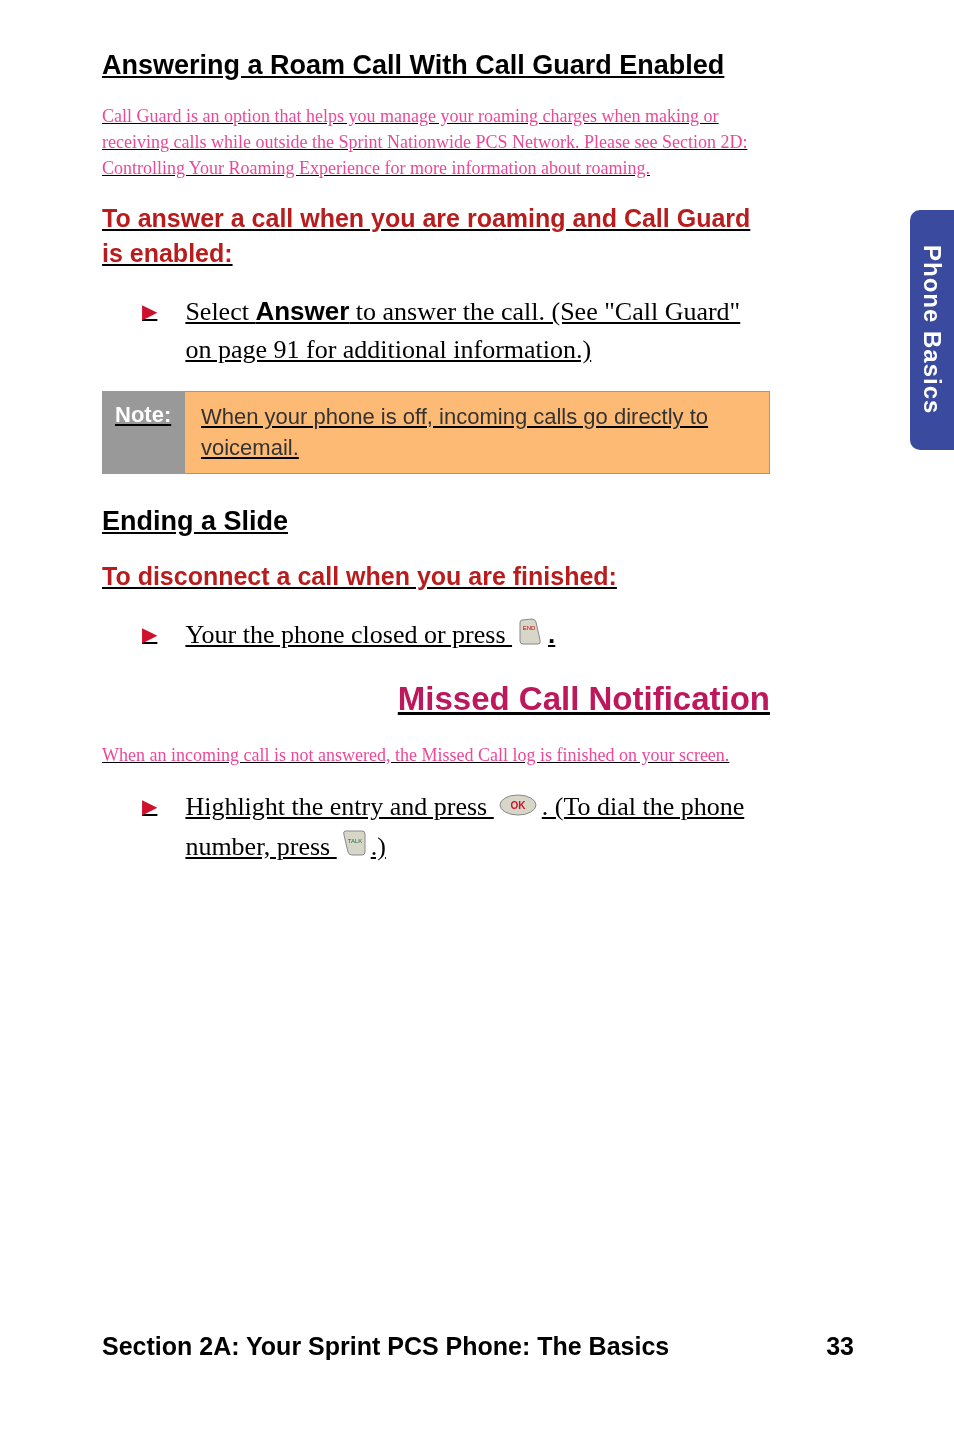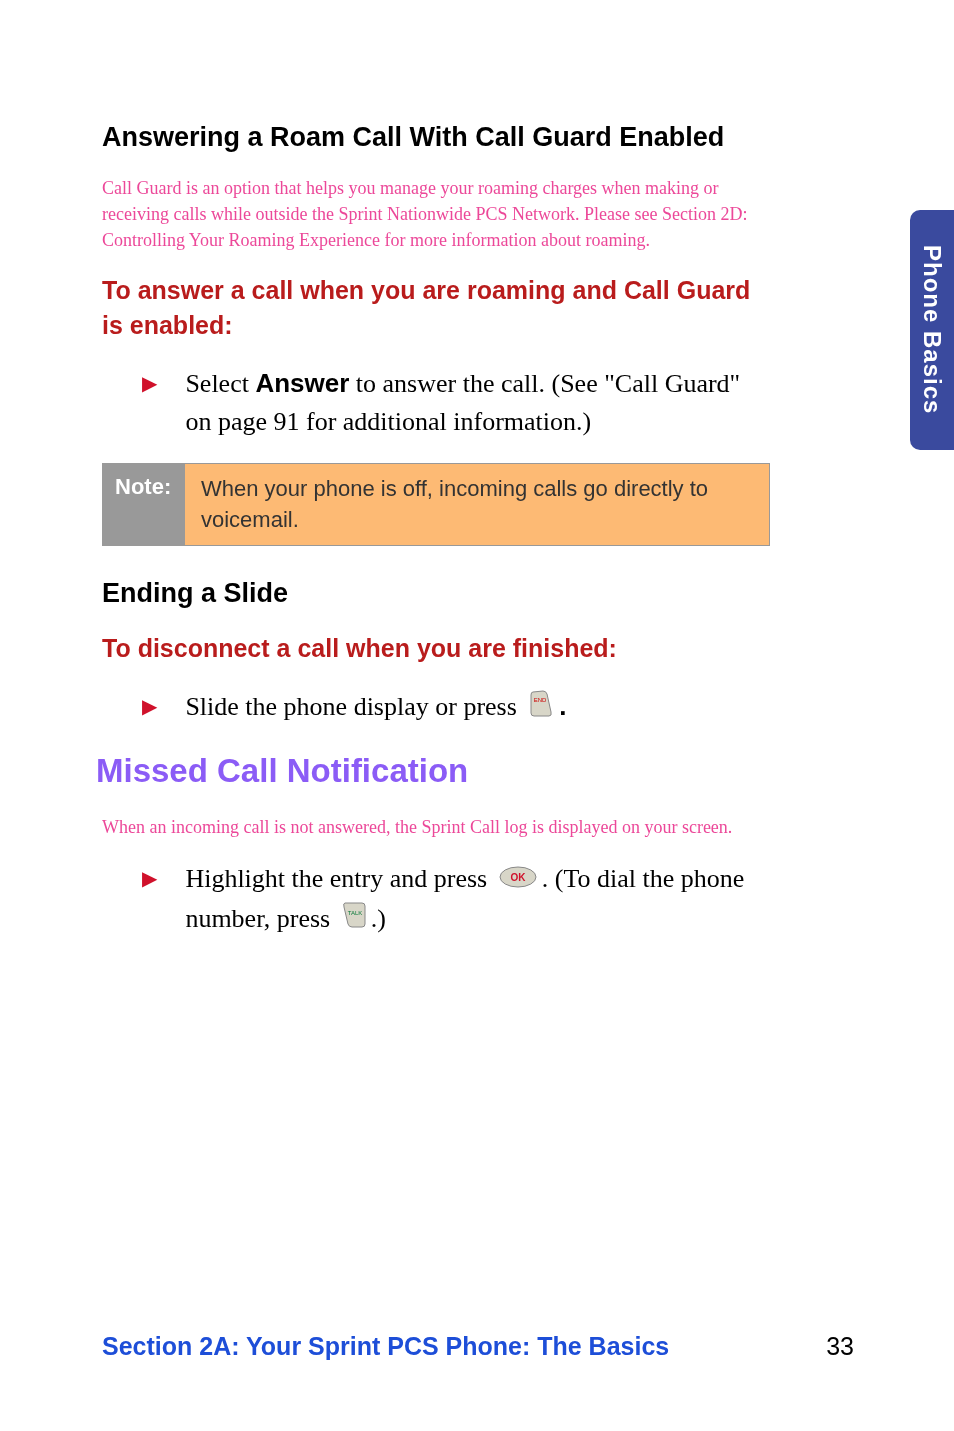--- a/index.html
+++ b/index.html
@@ -29,22 +29,23 @@
     .side-tab-text {
       color: #ffffff;
       font-family: Arial, Helvetica, sans-serif;
       font-weight: bold;
       font-size: 24px;
       writing-mode: vertical-rl;
       text-orientation: mixed;
       letter-spacing: 1px;
     }
     .content {
-      padding: 120px 100px 0 102px;
+      padding: 48px 100px 0 102px;
       width: 870px;
+      text-decoration: underline;
     }
     .heading-black {
       font-family: Arial, Helvetica, sans-serif;
       font-weight: bold;
       font-size: 27px;
       color: #000000;
       margin-bottom: 20px;
       line-height: 1.3;
     }
     .body-text {
@@ -109,47 +110,48 @@
       font-size: 22px;
       color: #333333;
       padding: 10px 16px;
       line-height: 1.4;
       flex: 1;
     }
     .heading-red {
       font-family: Arial, Helvetica, sans-serif;
       font-weight: bold;
       font-size: 33px;
-      color: #8b5cf6;
+      color: #be185d;
       margin-bottom: 24px;
       margin-left: -6px;
+      text-align: right;
     }
     .icon-img {
       display: inline-block;
       vertical-align: middle;
       margin: 0 4px;
     }
     .footer {
       position: absolute;
       bottom: 70px;
       left: 102px;
       right: 100px;
       display: flex;
       justify-content: space-between;
       align-items: baseline;
     }
     .footer-left {
       font-family: Arial, Helvetica, sans-serif;
       font-weight: bold;
       font-size: 25px;
-      color: #1d4ed8;
+      color: #000000;
     }
     .footer-right {
       font-family: Arial, Helvetica, sans-serif;
-      font-weight: normal;
+      font-weight: bold;
       font-size: 25px;
       color: #000000;
     }
   </style>
 </head>
 <body>
 
 <div class="side-tab">
   <span class="side-tab-text">Phone Basics</span>
 </div>
@@ -173,30 +175,30 @@
     <div class="note-text">When your phone is off, incoming calls go directly to voicemail.</div>
   </div>
 
   <h2 class="heading-black">Ending a Slide</h2>
 
   <p class="instruction-bold">To disconnect a call when you are finished:</p>
 
   <div class="bullet-row">
     <span class="red-arrow">▶</span>
     <span class="bullet-text">
-      <span>Slide the phone display or press </span><span class="icon-img"><svg width="28" height="30" viewBox="0 0 28 30">
+      <span>Your the phone closed or press </span><span class="icon-img"><svg width="28" height="30" viewBox="0 0 28 30">
             <path d="M6 3 Q4 3 4 6 L4 24 Q4 27 7 27 L22 27 Q25 27 24 23 L20 5 Q19 2 16 2 Z" fill="#d8d6c8" stroke="#888" stroke-width="1"></path>
             <text x="13" y="13" font-size="6" fill="#c00" text-anchor="middle" font-family="Arial">END</text>
           </svg></span><strong>.</strong>
     </span>
   </div>
 
   <h2 class="heading-red">Missed Call Notification</h2>
 
-  <p class="body-text">When an incoming call is not answered, the Sprint Call log is displayed on your screen.</p>
+  <p class="body-text">When an incoming call is not answered, the Missed Call log is finished on your screen.</p>
 
 
   <div class="bullet-row">
     <span class="red-arrow">▶</span>
     <span class="bullet-text">
       <span>Highlight the entry and press </span><span class="icon-img"><svg width="40" height="24" viewBox="0 0 40 24">
             <ellipse cx="20" cy="12" rx="18" ry="10" fill="#d8d6c8" stroke="#888" stroke-width="1"></ellipse>
             <text x="20" y="16" font-size="10" fill="#d0112b" text-anchor="middle" font-family="Arial" font-weight="bold">OK</text>
           </svg></span><span>. (To dial the phone number, press </span><span class="icon-img"><svg width="26" height="30" viewBox="0 0 26 30">
             <path d="M4 3 Q2 3 3 7 L7 24 Q8 27 11 27 L21 27 Q24 27 24 24 L24 6 Q24 3 21 3 Z" fill="#d8d6c8" stroke="#888" stroke-width="1"></path>

